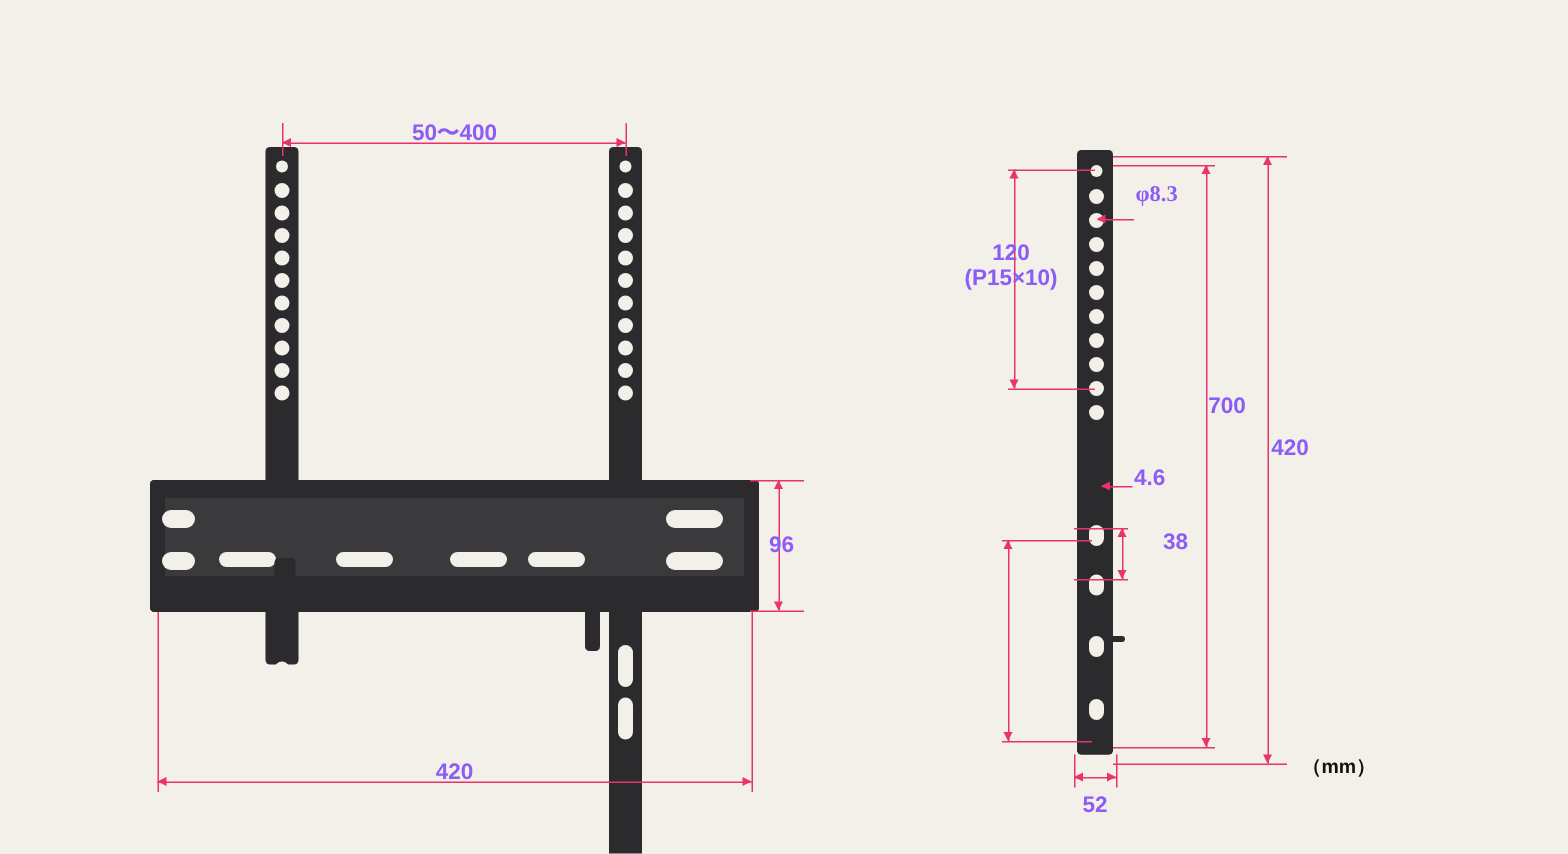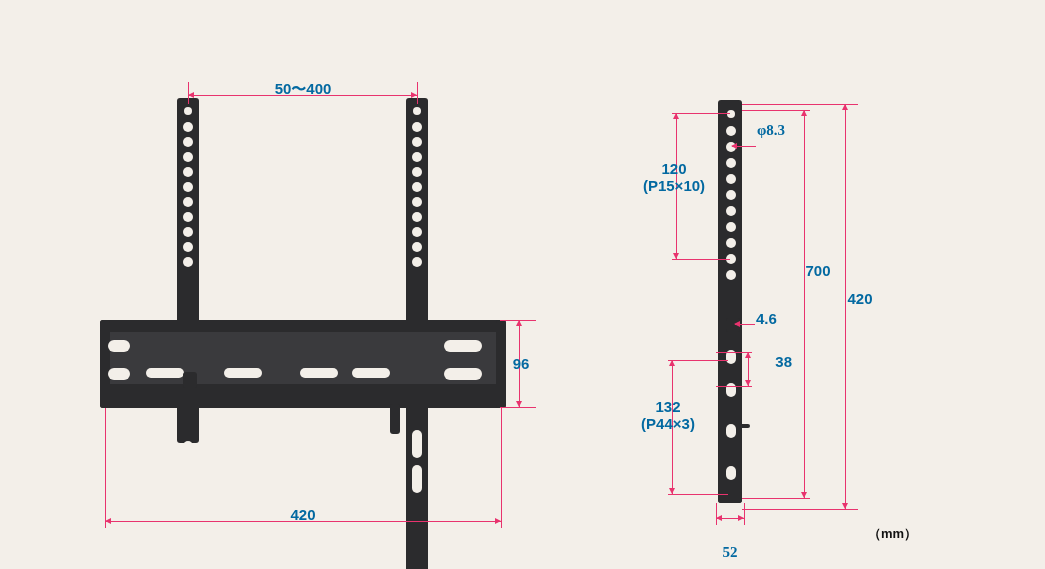--- a/index.html
+++ b/index.html
@@ -69,33 +69,32 @@
     width: 1px;
     background: #e8336e;
   }
   .tick-h {
     position: absolute;
     height: 1px;
     background: #e8336e;
   }
   .dim-label {
     position: absolute;
-    color: #0369a1;
+    color: #8b5cf6;
     font-size: 15px;
     font-weight: bold;
     white-space: nowrap;
     line-height: 1.15;
     text-align: center;
   }
   .unit {
     position: absolute;
     color: #111111;
     font-size: 13px;
     font-weight: bold;
-    margin-top: 23px;
   }
   .arrow {
     position: absolute;
     width: 0;
     height: 0;
   }
   .arrow.left {
     border-top: 3px solid transparent;
     border-bottom: 3px solid transparent;
     border-right: 6px solid #e8336e;
@@ -246,27 +245,23 @@
   <div class="dim-v" style="left:748px; top:352px; height:34px;"></div>
   <div class="arrow up" style="left:745px; top:352px;"></div>
   <div class="arrow down" style="left:745px; top:380px;"></div>
   <div class="dim-label" style="left:752px; top:353px; width:40px; text-align:right;">38</div>
 
   <div class="tick-h" style="left:668px; top:360px; width:60px;"></div>
   <div class="tick-h" style="left:668px; top:494px; width:60px;"></div>
   <div class="dim-v" style="left:672px; top:360px; height:134px;"></div>
   <div class="arrow up" style="left:669px; top:360px;"></div>
   <div class="arrow down" style="left:669px; top:488px;"></div>
-  <div class="dim-label" style="left:608px; top:398px; width:120px;">
-    <span>132</span><br>
-    <span>(P44×3)</span>
-  </div>
 
   <div class="tick-v" style="left:716px; top:503px; height:22px;"></div>
   <div class="tick-v" style="left:744px; top:503px; height:22px;"></div>
   <div class="dim-h" style="left:716px; top:518px; width:28px;"></div>
   <div class="arrow left" style="left:716px; top:515px;"></div>
   <div class="arrow right" style="left:738px; top:515px;"></div>
-  <div class="dim-label" style="left:710px; top:544px; width:40px;font-family:Liberation Serif, serif;">52</div>
+  <div class="dim-label" style="left:710px; top:528px; width:40px;">52</div>
 
   <div class="unit" style="left:868px; top:502px;">（mm）</div>
 
 </div>
 
 </body></html>

